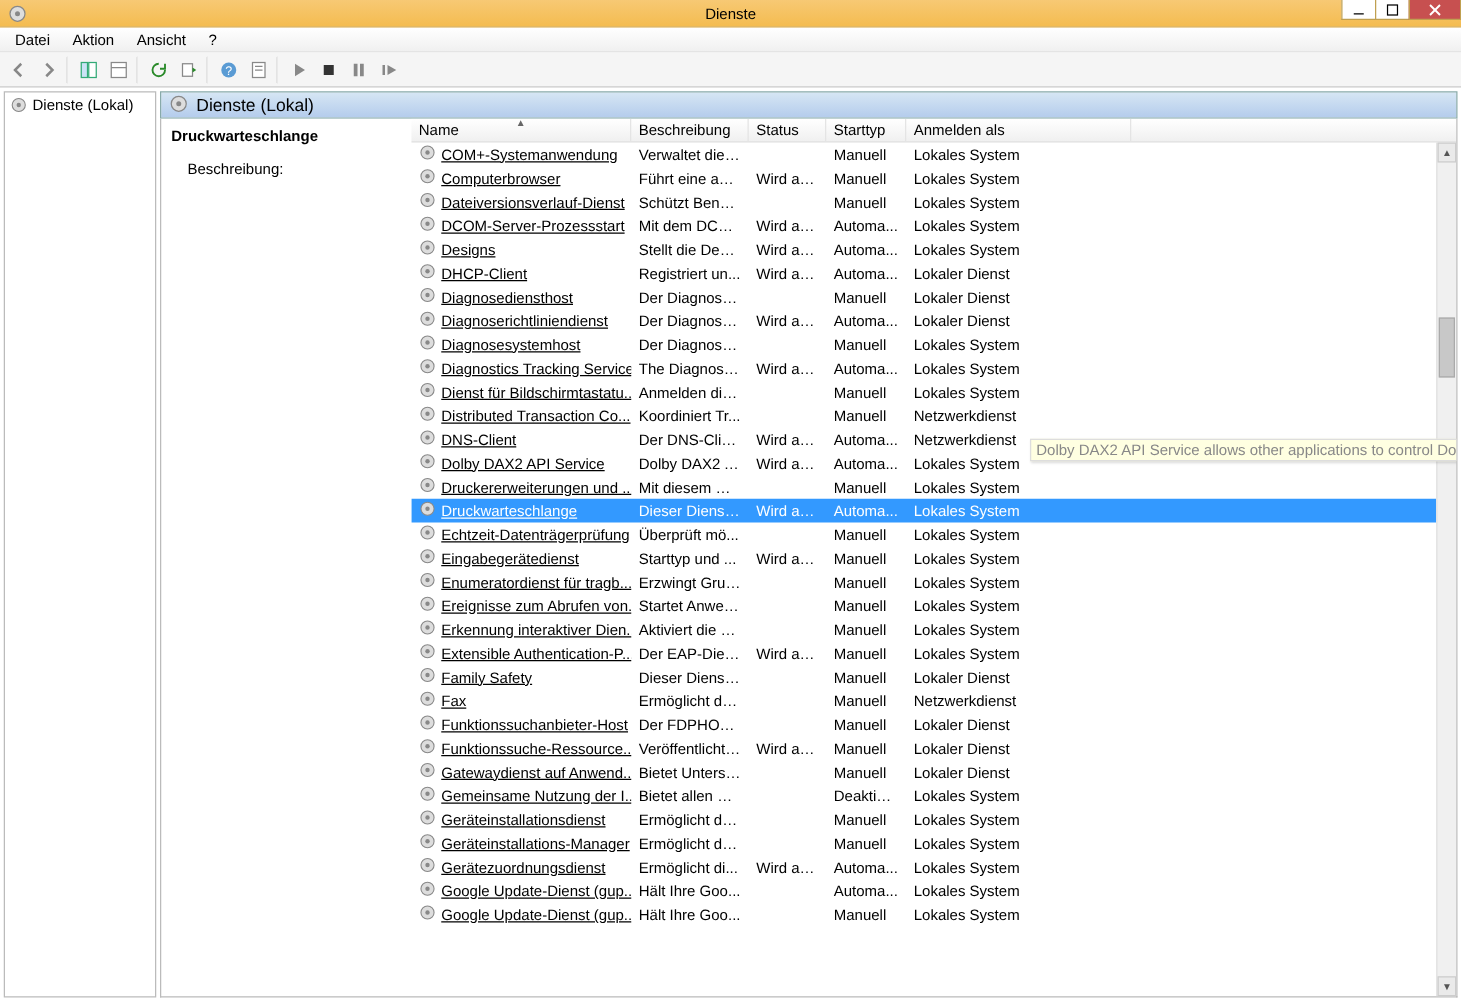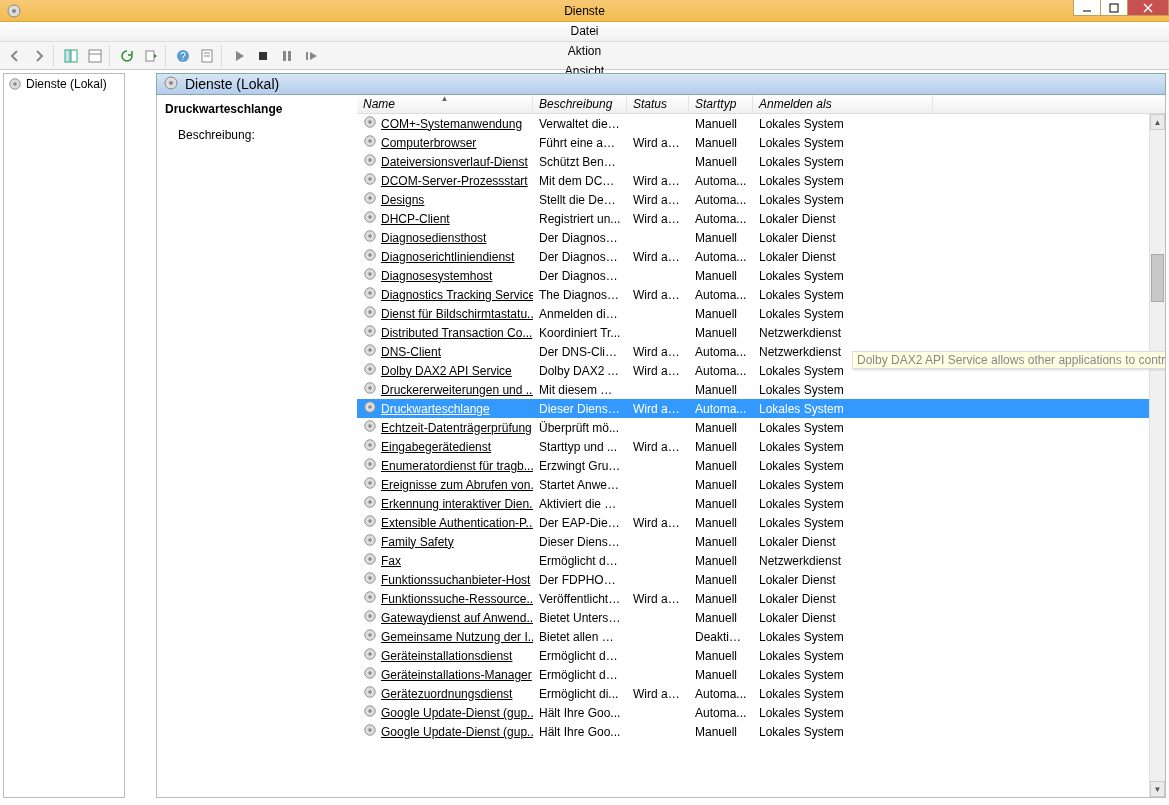--- a/index.html
+++ b/index.html
@@ -4,38 +4,38 @@
 <style>
   * { box-sizing: border-box; }
   html, body { margin: 0; padding: 0; height: 100%; font-family: "Segoe UI", Tahoma, sans-serif; font-size: 12px; color: #000; }
   body { background: #fff; }
   .titlebar { height: 22px; background: linear-gradient(#f7c974,#f4bc50); border-bottom:1px solid #d8a642; display:flex; align-items:center; position:relative; }
   .titlebar .icon { width:16px;height:16px;margin:0 6px; }
   .titlebar .title { position:absolute; left:50%; transform:translateX(-50%); font-size:12px; color:#000; }
   .titlebar .controls { margin-left:auto; display:flex; height:100%; }
   .titlebar .btn { width:28px; height:16px; margin-top:0; display:flex; align-items:center; justify-content:center; border:1px solid #c0a050; border-top:none; background:#fff; margin-left:-1px;}
   .titlebar .btn.close { background:#c75050; color:#fff; width:42px; }
-  .menubar { height:20px; background:linear-gradient(#fff,#f0f0f0); border-bottom:1px solid #ddd; display:flex; align-items:center; padding:0 4px; gap:2px;flex-direction:column; }
+  .menubar { height:20px; background:linear-gradient(#fff,#f0f0f0); border-bottom:1px solid #ddd; display:flex; align-items:center; padding:0 4px; gap:2px; }
   .menubar .item { padding:2px 8px; cursor:default; }
   .toolbar { height:28px; background:#f5f5f5; border-bottom:1px solid #ccc; display:flex; align-items:center; padding:0 4px; gap:2px; }
   .toolbar .tb { width:22px; height:22px; display:flex; align-items:center; justify-content:center; border:1px solid transparent; }
   .toolbar .tb.group-end { margin-right:4px; border-right:1px solid #ddd; padding-right:4px; width:26px;}
   .svg16 { width:16px; height:16px; }
-  .main { display:flex; height:calc(100% - 22px - 20px - 28px - 4px);gap:28px; }
+  .main { display:flex; height:calc(100% - 22px - 20px - 28px - 4px); }
   .left-tree { width:122px; border:1px solid #bbb; margin:3px 0 3px 3px; background:#fff; padding:2px; }
   .tree-item { display:flex; align-items:center; gap:4px; padding:1px 2px; }
   .tree-item .gear { width:14px;height:14px; }
   .right { flex:1; margin:3px 3px 3px 3px; display:flex; flex-direction:column; }
   .right-header { height:22px; background:linear-gradient(#d6e6f4,#b4ccec); border:1px solid #8aa; display:flex; align-items:center; gap:6px; padding:0 6px; font-size:14px; }
   .right-body { flex:1; border:1px solid #bbb; border-top:none; background:#fff; display:flex; overflow:hidden; }
   .details { width:200px; padding:6px 8px; font-size:12px; line-height:1.35; }
   .details .svc-name { font-weight:bold; margin-bottom:10px; }
   .details .label { margin-bottom:2px;margin-left:13px; }
   .list-wrap { flex:1; position:relative; overflow:hidden; }
-  .listhdr { display:flex; height:19px; border-bottom:1px solid #ddd; background:linear-gradient(#fff,#f0f0f0); font-size:12px;font-style:italic; }
+  .listhdr { display:flex; height:19px; border-bottom:1px solid #ddd; background:linear-gradient(#fff,#f0f0f0); font-size:12px; }
   .listhdr .col { padding:2px 6px; border-right:1px solid #e4e4e4; overflow:hidden; white-space:nowrap; text-overflow:ellipsis; position:relative; }
   .sort-ind { position:absolute; top:-1px; left:50%; transform:translateX(-50%); font-size:8px; color:#666;}
   .rows { position:absolute; top:19px; bottom:0; left:0; right:16px; overflow-y:auto; overflow-x:hidden; }
   .rows::-webkit-scrollbar { width:16px; }
   .rows::-webkit-scrollbar-track { background:#f0f0f0; }
   .rows::-webkit-scrollbar-thumb { background:#c8c8c8; border:1px solid #aaa; }
   .row { display:flex; height:19px; align-items:center; font-size:12px; }
   .row.selected { background:#3399ff; color:#fff; }
   .row .cell { padding:1px 6px; overflow:hidden; white-space:nowrap; text-overflow:ellipsis; }
   .row .cell.name { display:flex; align-items:center; gap:4px;text-decoration:underline; }

